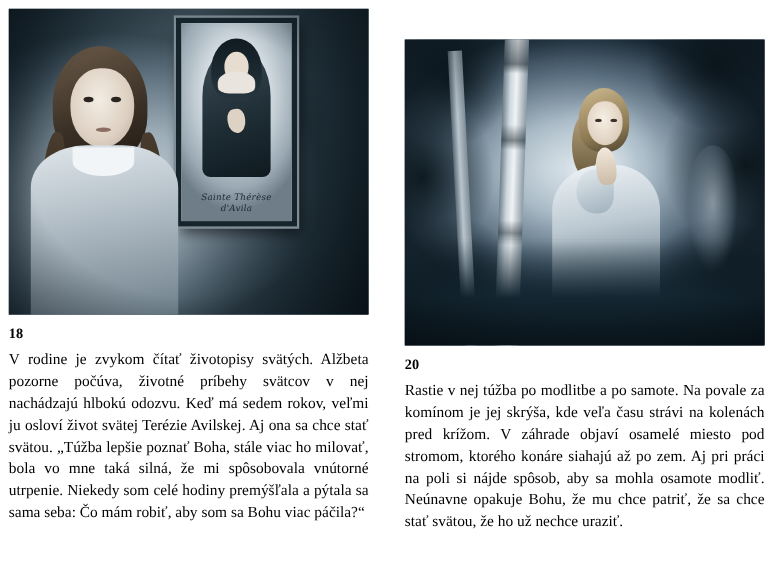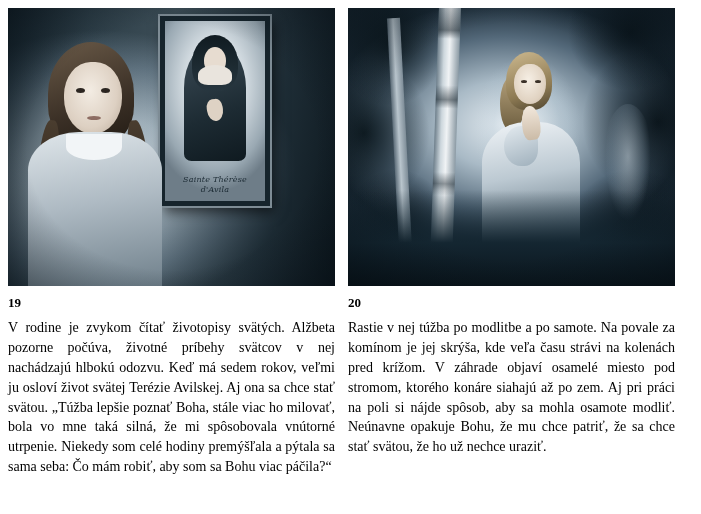--- a/index.html
+++ b/index.html
@@ -18,21 +18,21 @@
     position: relative;
     width: 701px;
     height: 514px;
   }
   .panel {
     position: absolute;
     top: 8px;
     width: 327px;
   }
   .panel-left { left: 8px; }
-  .panel-right { left: 348px; }
+  .panel-right { left: 368px; margin-top: 28px; }
 
   .illustration {
     position: relative;
     width: 327px;
     height: 278px;
     overflow: hidden;
     background: #0d1820;
     border: 0;
   }
   .illus-caption {
@@ -344,21 +344,21 @@
         <div class="eye-l"></div>
         <div class="eye-r"></div>
         <div class="mouth"></div>
         <div class="body"></div>
         <div class="collar"></div>
       </div>
 
       <div class="vign"></div>
     </div>
 
-    <div class="illus-caption">19</div>
+    <div class="illus-caption">18</div>
 
     <div class="bodytext">
       <p>V rodine je zvykom čítať životopisy svätých. Alžbeta pozorne počúva, životné príbehy svätcov v nej nachádzajú hlbokú odozvu. Keď má sedem rokov, veľmi ju osloví život svätej Terézie Avilskej. Aj ona sa chce stať svätou. „Túžba lepšie poznať Boha, stále viac ho milovať, bola vo mne taká silná, že mi spôsobovala vnútorné utrpenie. Niekedy som celé hodiny premýšľala a pýtala sa sama seba: Čo mám robiť, aby som sa Bohu viac páčila?“</p>
     </div>
   </div>
 
   <div class="panel panel-right">
 
     <div class="illustration ill2">
       <div class="foliage-l"></div>

